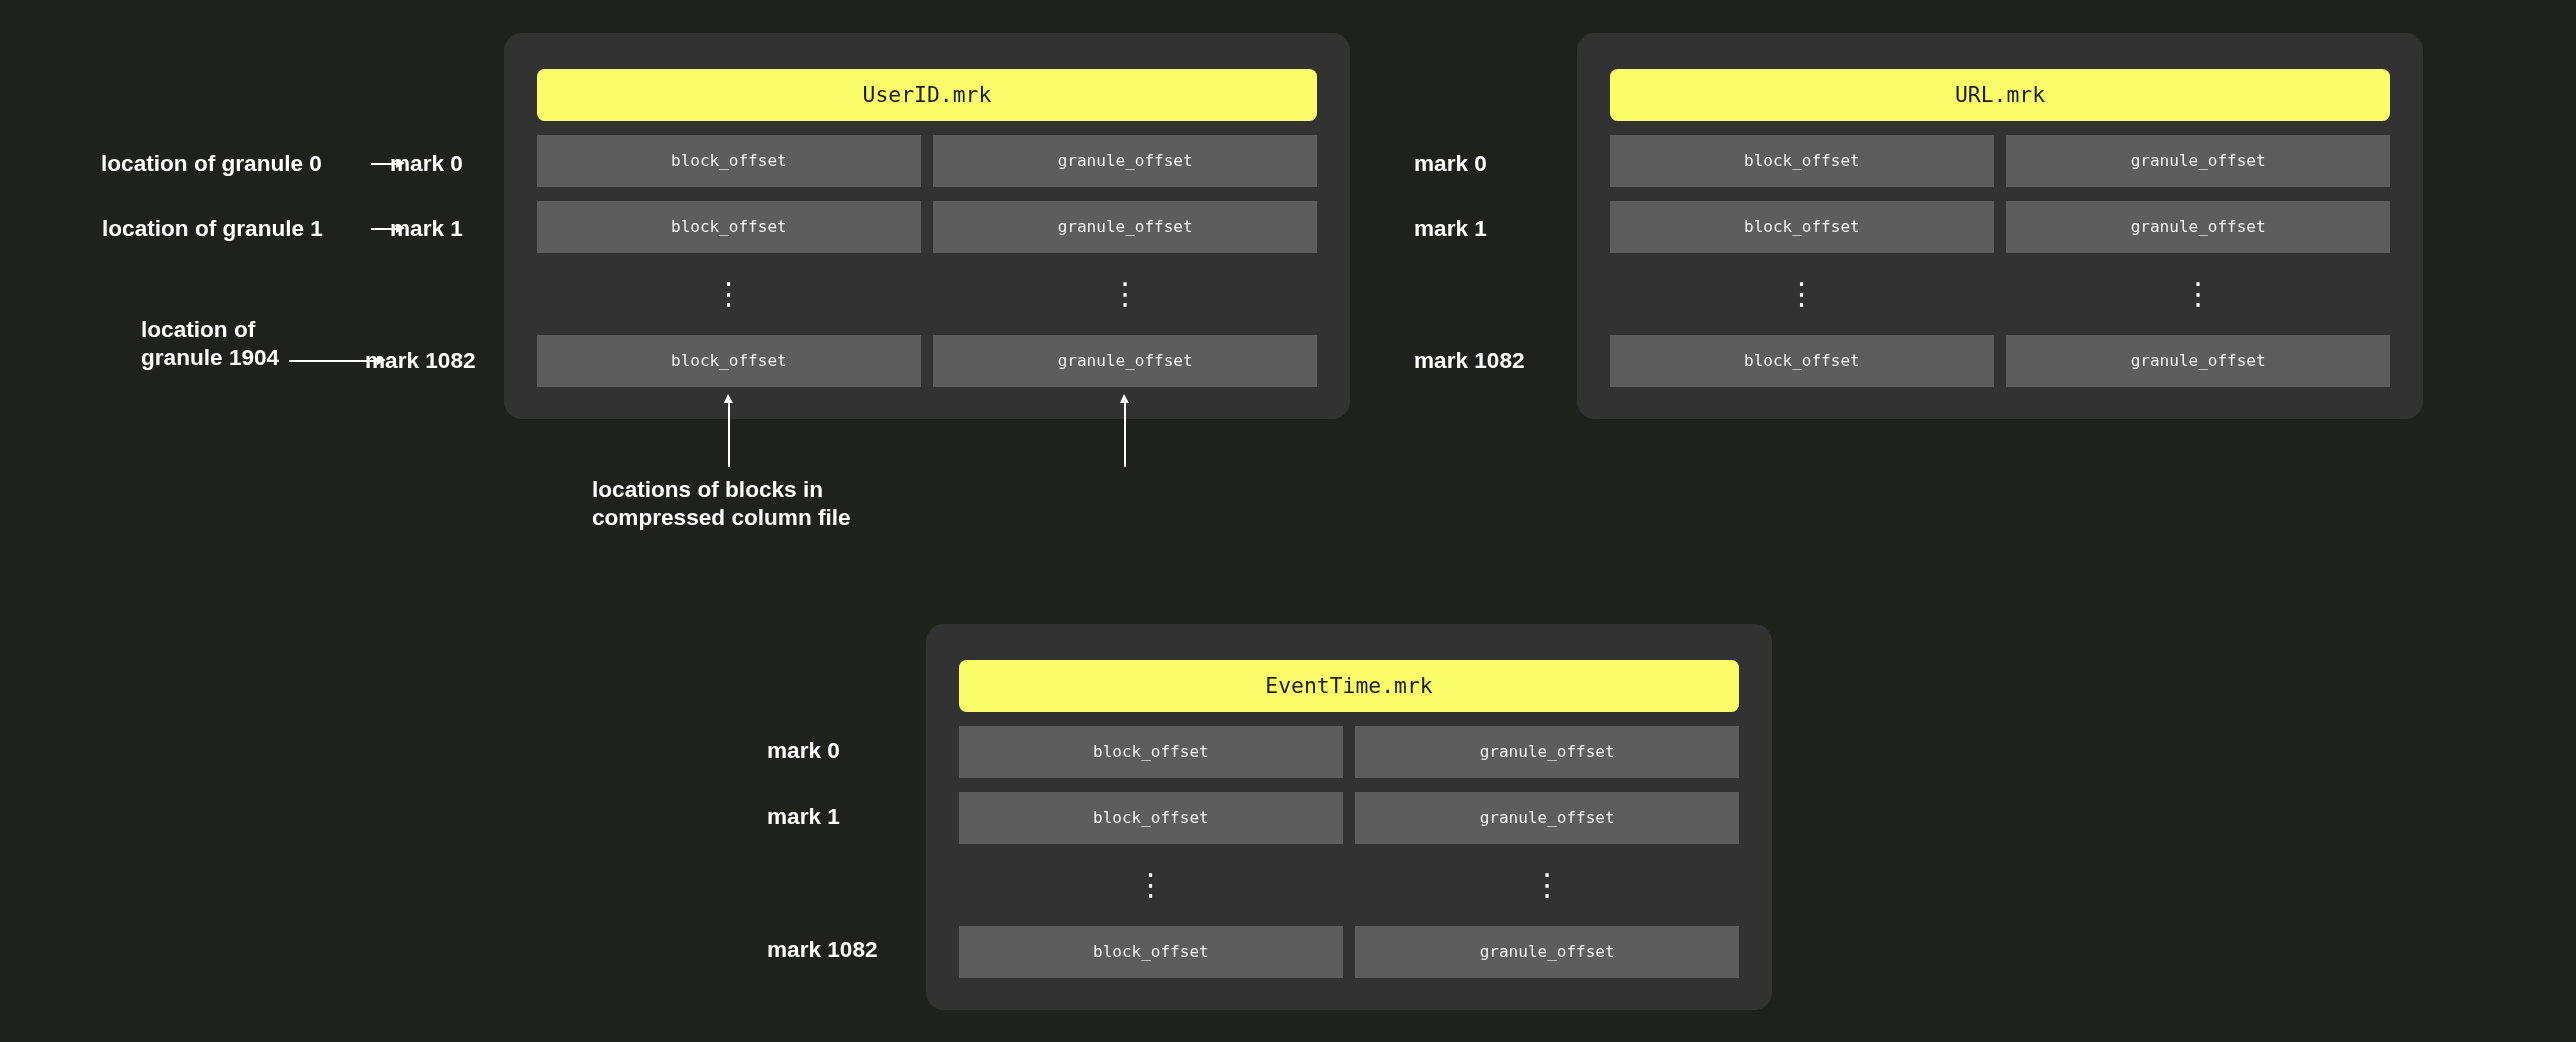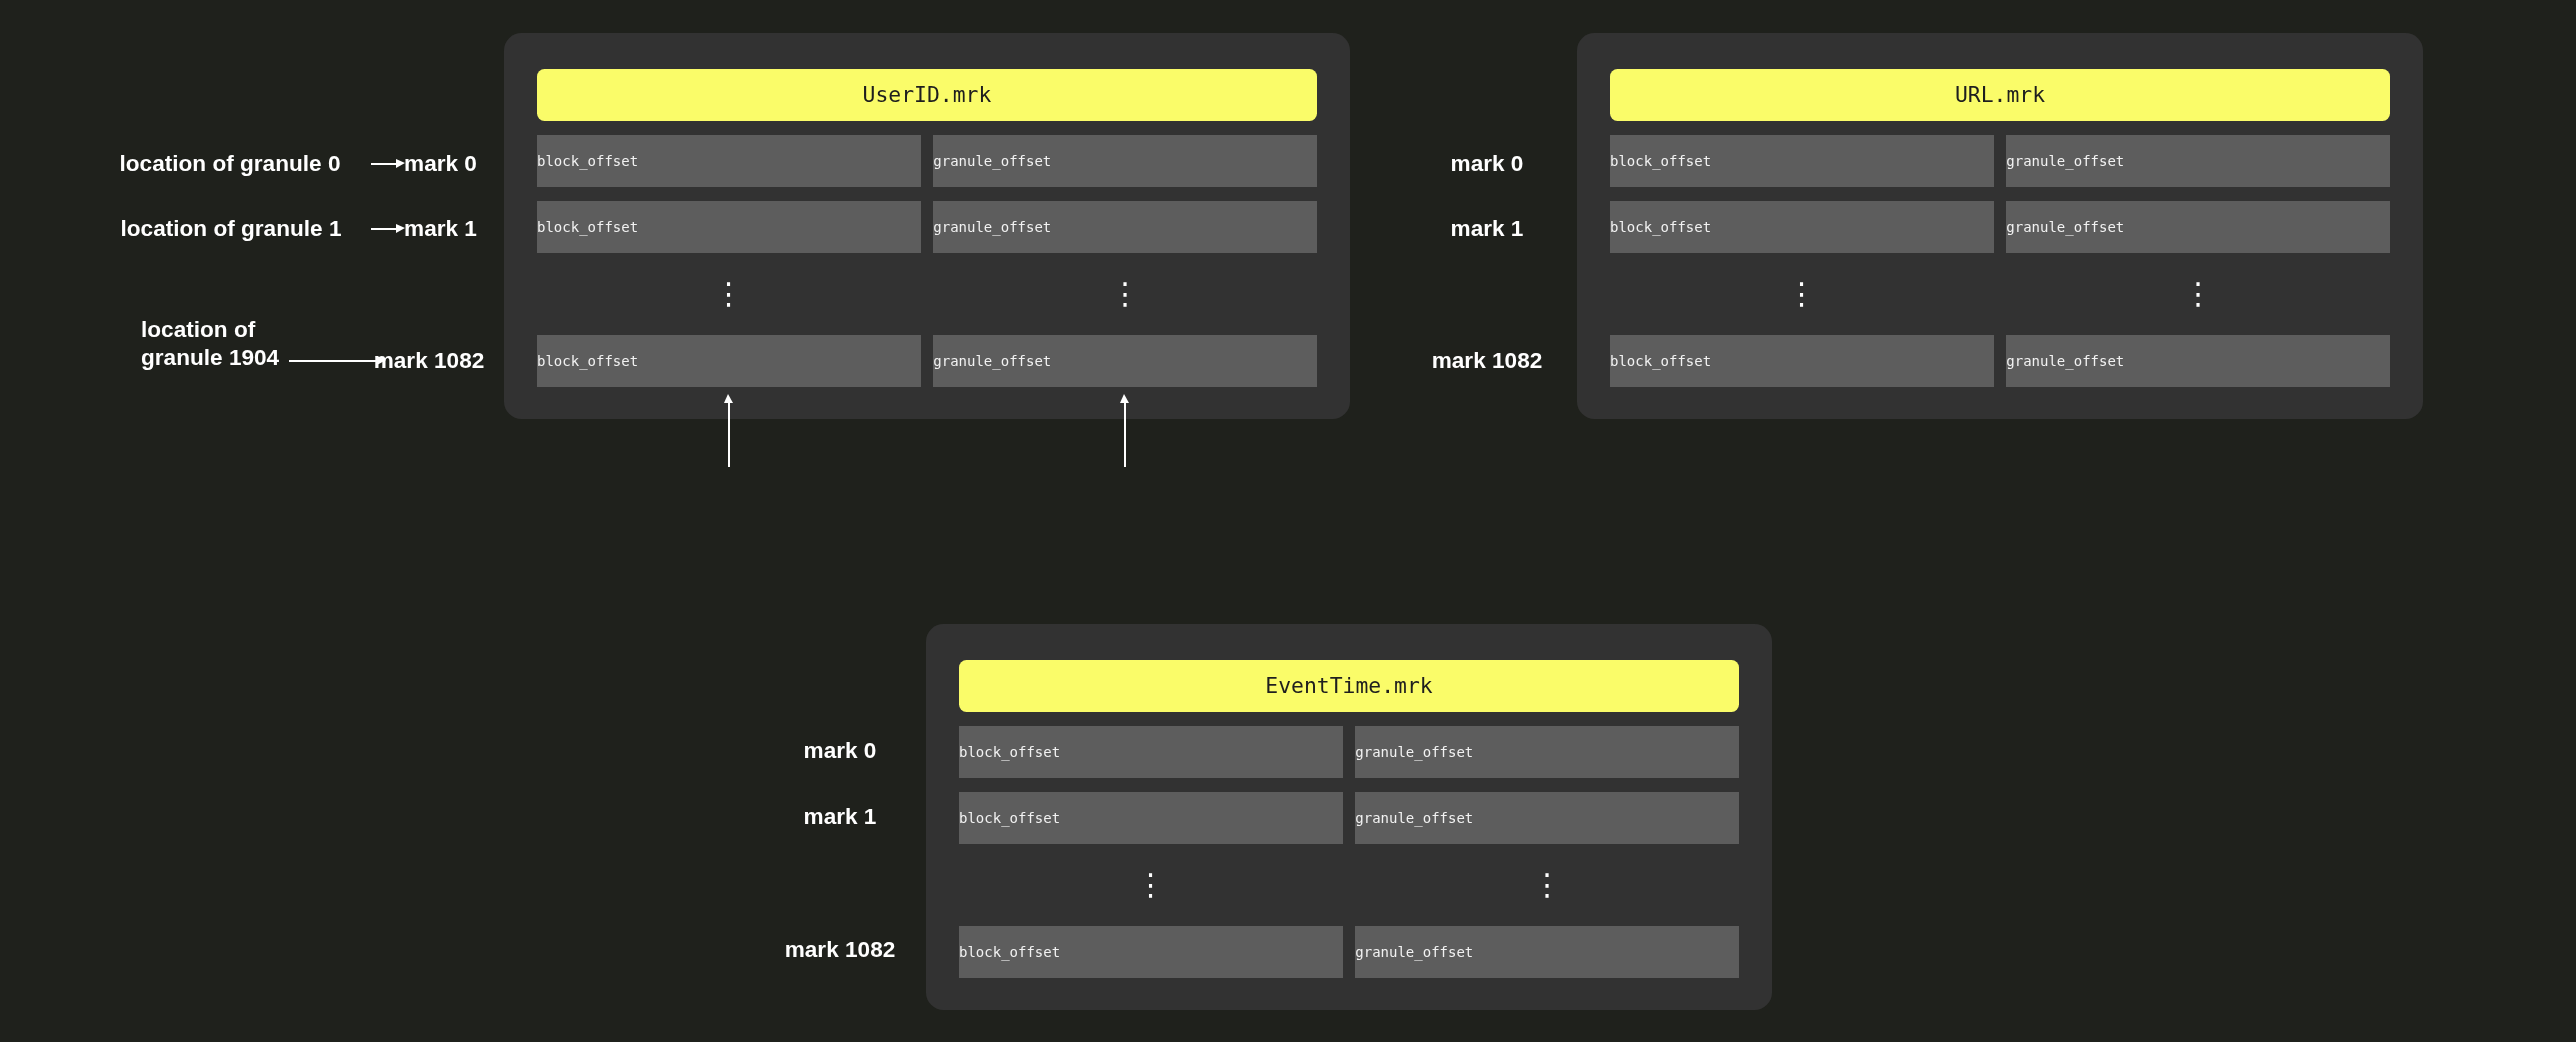--- a/index.html
+++ b/index.html
@@ -38,36 +38,36 @@
     color:var(--text-dark);
     font-family:"DejaVu Sans Mono","Liberation Mono",monospace;
     font-size:21.4px;text-align:center;
   }
   .mark-row{display:flex;gap:12.6px;margin-top:14px;}
   .cell{
     flex:1;height:52px;line-height:52px;
     background:var(--cell);
     color:var(--text-light);
     font-family:"DejaVu Sans Mono","Liberation Mono",monospace;
-    font-size:14px;text-align:left;
+    font-size:16px;text-align:center;
   }
   .dots-row{display:flex;gap:12.6px;height:82px;margin-top:0;}
   .dots-cell{
     flex:1;display:flex;align-items:center;justify-content:center;
     color:var(--label);font-size:30px;line-height:1;
     font-family:"DejaVu Sans",sans-serif;
   }
   
   .lbl{
     position:absolute;
     color:var(--label);
     font-size:22.6px;font-weight:700;
     line-height:28px;white-space:nowrap;
   }
-  .r{text-align:center;}
+  .r{text-align:left;}
   
   .arrow-e{position:absolute;height:1.9px;background:var(--label);}
   .arrow-e::after{
     content:"";position:absolute;right:-8.8px;top:-3.8px;
     border-left:9.4px solid var(--label);
     border-top:4.4px solid transparent;
     border-bottom:5px solid transparent;
   }
   .arrow-n{position:absolute;width:1.9px;background:var(--label);}
   .arrow-n::before{
@@ -161,15 +161,19 @@
   <div class="lbl r" style="left:1414px;top:215px;width:146px;">mark 1</div>
   <div class="lbl r" style="left:1414px;top:347px;width:146px;">mark 1082</div>
 
   <div class="lbl r" style="left:767px;top:737px;width:146px;">mark 0</div>
   <div class="lbl r" style="left:767px;top:803px;width:146px;">mark 1</div>
   <div class="lbl r" style="left:767px;top:936px;width:146px;">mark 1082</div>
 
   <div class="arrow-n" style="left:728px;top:402px;height:65px;"></div>
   <div class="arrow-n" style="left:1124px;top:402px;height:65px;"></div>
 
+  <div class="lbl" style="left:592px;top:476px;line-height:28px;">
+    <div>locations of blocks in</div>
+    <div>compressed column file</div>
+  </div>
 
 </div>
 
 
 </body></html>

